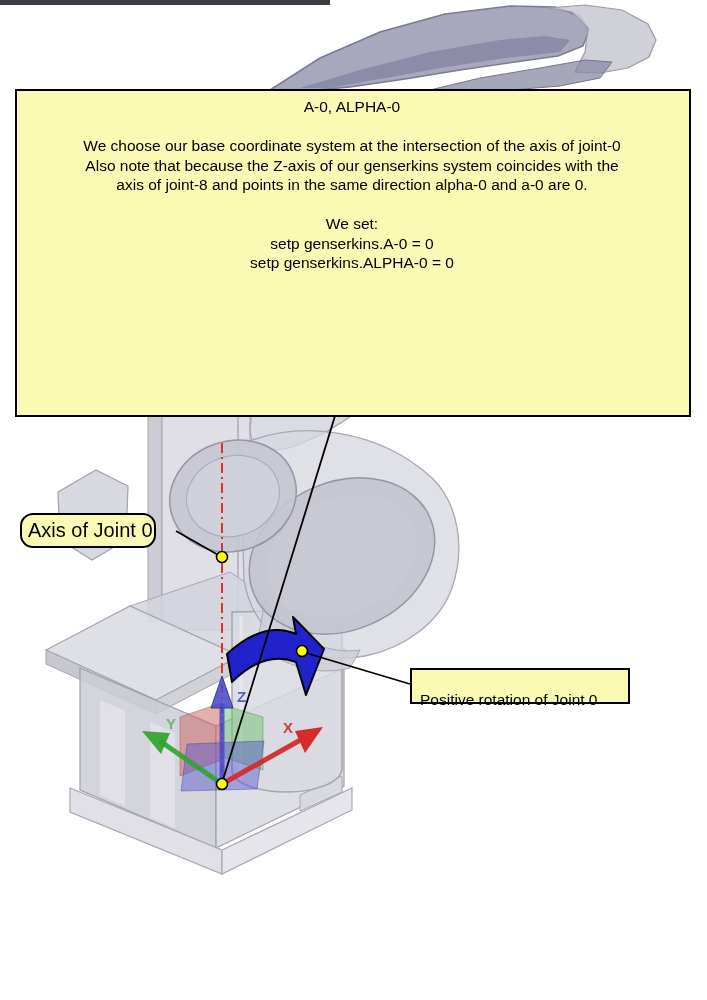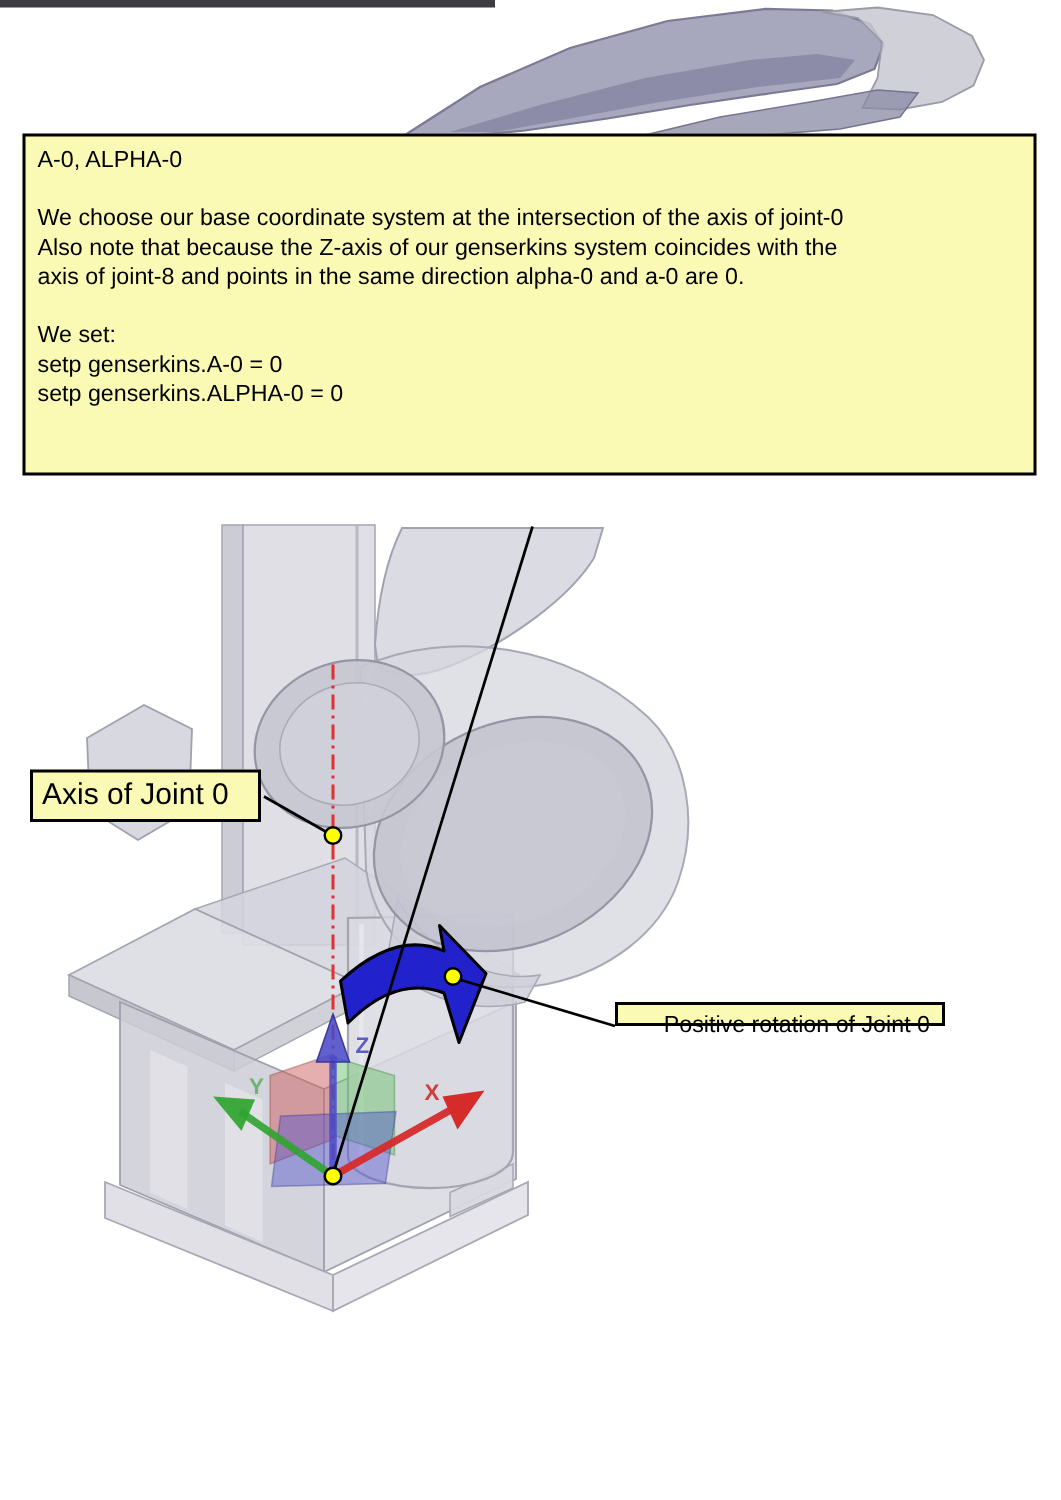--- a/index.html
+++ b/index.html
@@ -1,28 +1,28 @@
 <!DOCTYPE html>
 <html><head>
 <meta charset="utf-8">
 <style>
   html,body{margin:0;padding:0;background:#ffffff;}
   .canvas{position:relative;width:707px;height:1000px;background:#ffffff;overflow:hidden;
           font-family:"Liberation Sans", sans-serif;color:#000;}
   .top-bar{position:absolute;left:0;top:0;width:330px;height:5px;background:#3c3c42;}
   svg{position:absolute;left:0;top:0;}
-  .info-box{position:absolute;left:15px;top:89px;width:676px;height:228px;box-sizing:border-box;
-            background:#fafab4;border:2px solid #000;padding:6px 10px 0 8px;}
+  .info-box{position:absolute;left:15px;top:89px;width:676px;height:328px;box-sizing:border-box;
+            background:#fafab4;border:2px solid #000;padding:6px 10px 0 8px;text-align:center;}
   .info-line{font-size:15.5px;line-height:19.5px;min-height:19.5px;white-space:nowrap;}
   .label-box{position:absolute;box-sizing:border-box;background:#fafab4;border:2px solid #000;
              white-space:nowrap;}
-  .label-axis{left:20px;top:513px;width:154px;height:35px;font-size:20px;line-height:30px;
-              padding:0 6px;}
+  .label-axis{left:20px;top:513px;width:136px;height:35px;font-size:20px;line-height:30px;
+              padding:0 6px;border-radius:13px;}
   .label-rotation{left:410px;top:668px;width:220px;height:16px;font-size:15.5px;line-height:27px;
-              padding:0 8px;text-align:right;}
+              padding:16px 8px;}
   .axis-text{font-weight:bold;font-size:15px;}
 </style>
 </head>
 <body>
 
 <div class="canvas">
 
   <svg width="707" height="1000" viewBox="0 0 707 1000">
 
     <g>

